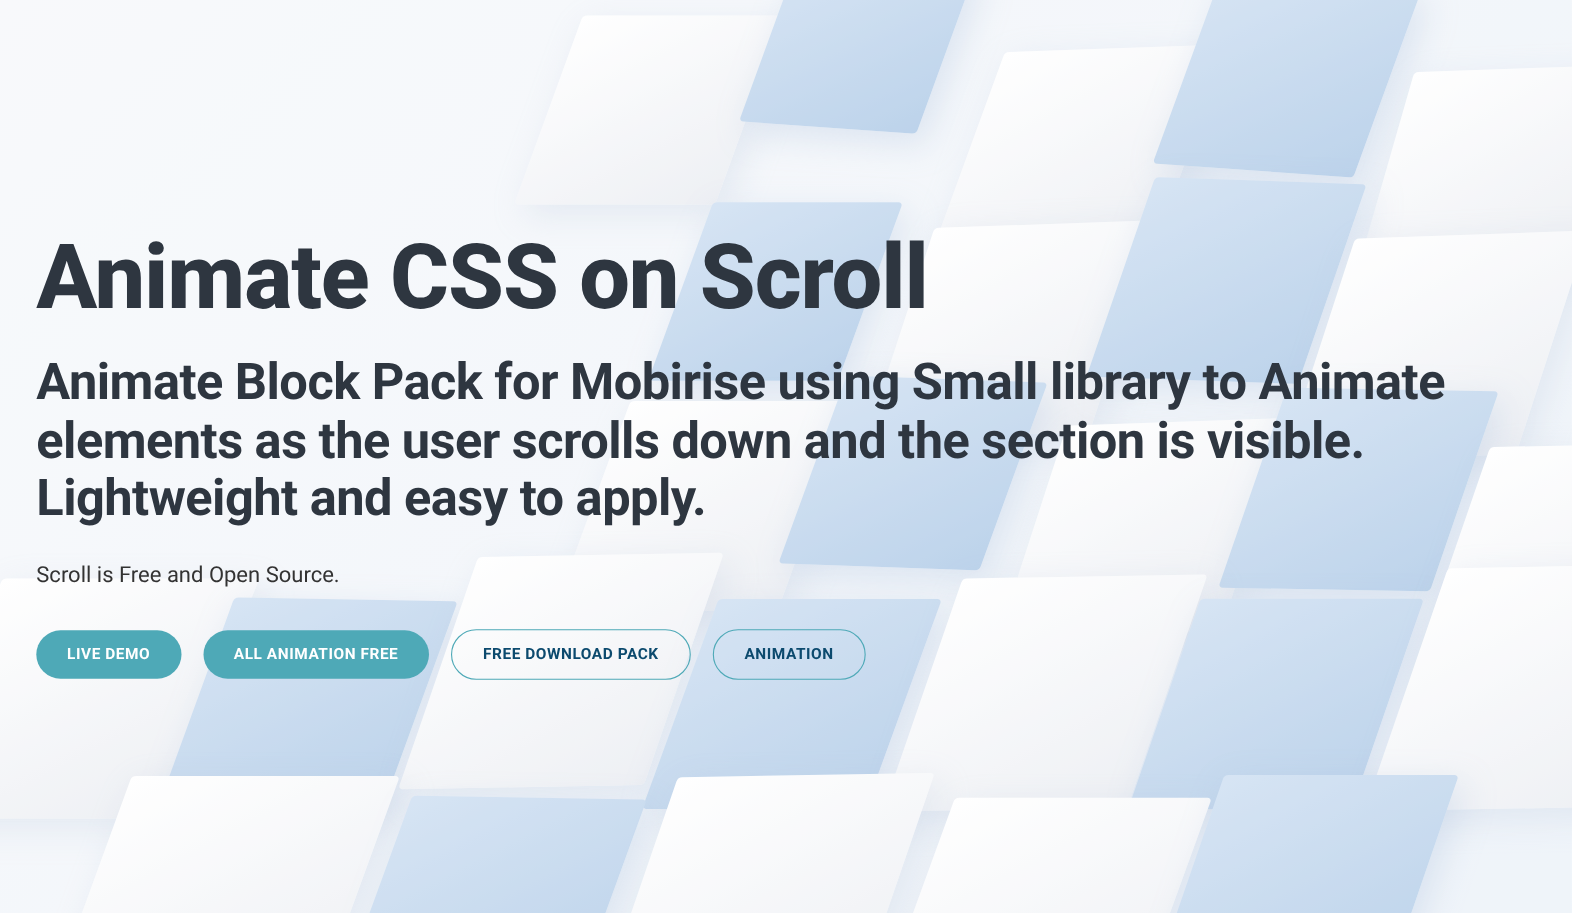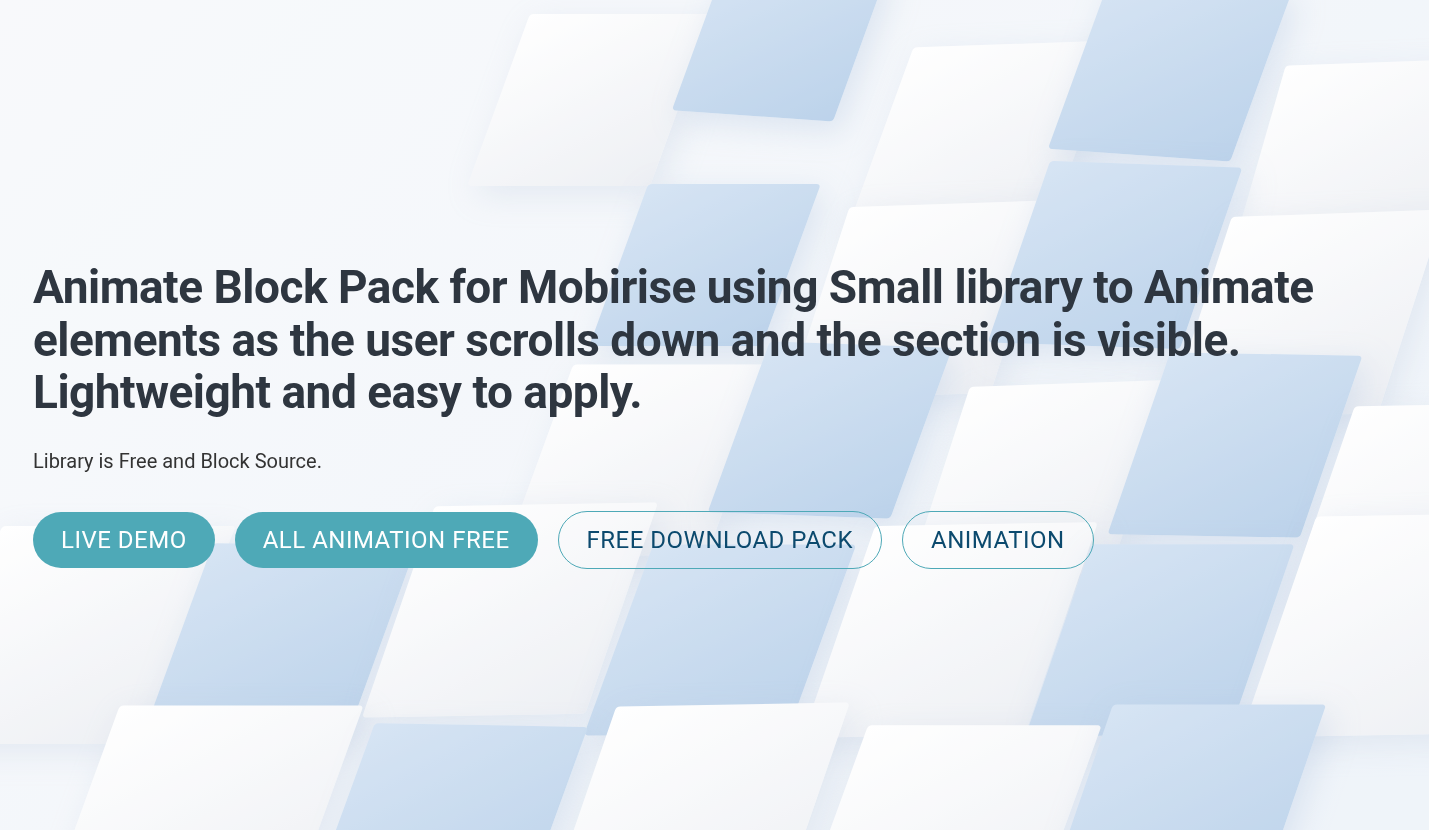--- a/index.html
+++ b/index.html
@@ -100,22 +100,22 @@
       gap: 20px;
       align-items: center;
     }
     
     .btn {
       display: inline-flex;
       align-items: center;
       justify-content: center;
       padding: 14px 28px;
       border-radius: 999px;
-      font-size: 24px;
-      font-weight: 400;
+      font-size: 14px;
+      font-weight: 700;
       letter-spacing: 0.5px;
       cursor: pointer;
       border: none;
       white-space: nowrap;
       text-decoration: none;
     }
     
     .btn-filled {
       background-color: #4ea9b7;
       color: #fff;
@@ -156,22 +156,23 @@
     <div class="cube cube-white" style="width:230px;height:230px;top:510px;left:1280px;transform:rotate(9deg) skew(-10deg,-10deg);"></div>
     <div class="cube cube-white" style="width:240px;height:240px;top:700px;left:80px;transform:rotate(10deg) skew(-10deg,-10deg);"></div>
     <div class="cube cube-blue" style="width:210px;height:210px;top:720px;left:340px;transform:rotate(11deg) skew(-9deg,-10deg);"></div>
     <div class="cube cube-white" style="width:230px;height:230px;top:700px;left:580px;transform:rotate(9deg) skew(-10deg,-10deg);"></div>
     <div class="cube cube-white" style="width:230px;height:230px;top:720px;left:830px;transform:rotate(10deg) skew(-10deg,-10deg);"></div>
     <div class="cube cube-blue" style="width:210px;height:210px;top:700px;left:1080px;transform:rotate(10deg) skew(-9deg,-10deg);"></div>
     <div class="hero-bg-overlay"></div>
   </div>
 
   <div class="content">
+    <h1 class="hero-title">Animate CSS on Scroll</h1>
     <h2 class="hero-subtitle">Animate Block Pack for Mobirise using Small library to Animate elements as the user scrolls down and the section is visible. Lightweight and easy to apply.</h2>
-    <p class="hero-description">Library is Free and Block Source.</p>
+    <p class="hero-description">Scroll is Free and Open Source.</p>
     <div class="button-row">
       <a class="btn btn-filled">LIVE DEMO</a>
       <a class="btn btn-filled">ALL ANIMATION FREE</a>
       <a class="btn btn-outline">FREE DOWNLOAD PACK</a>
       <a class="btn btn-outline">ANIMATION</a>
     </div>
   </div>
 </section>
 
 </body></html>

